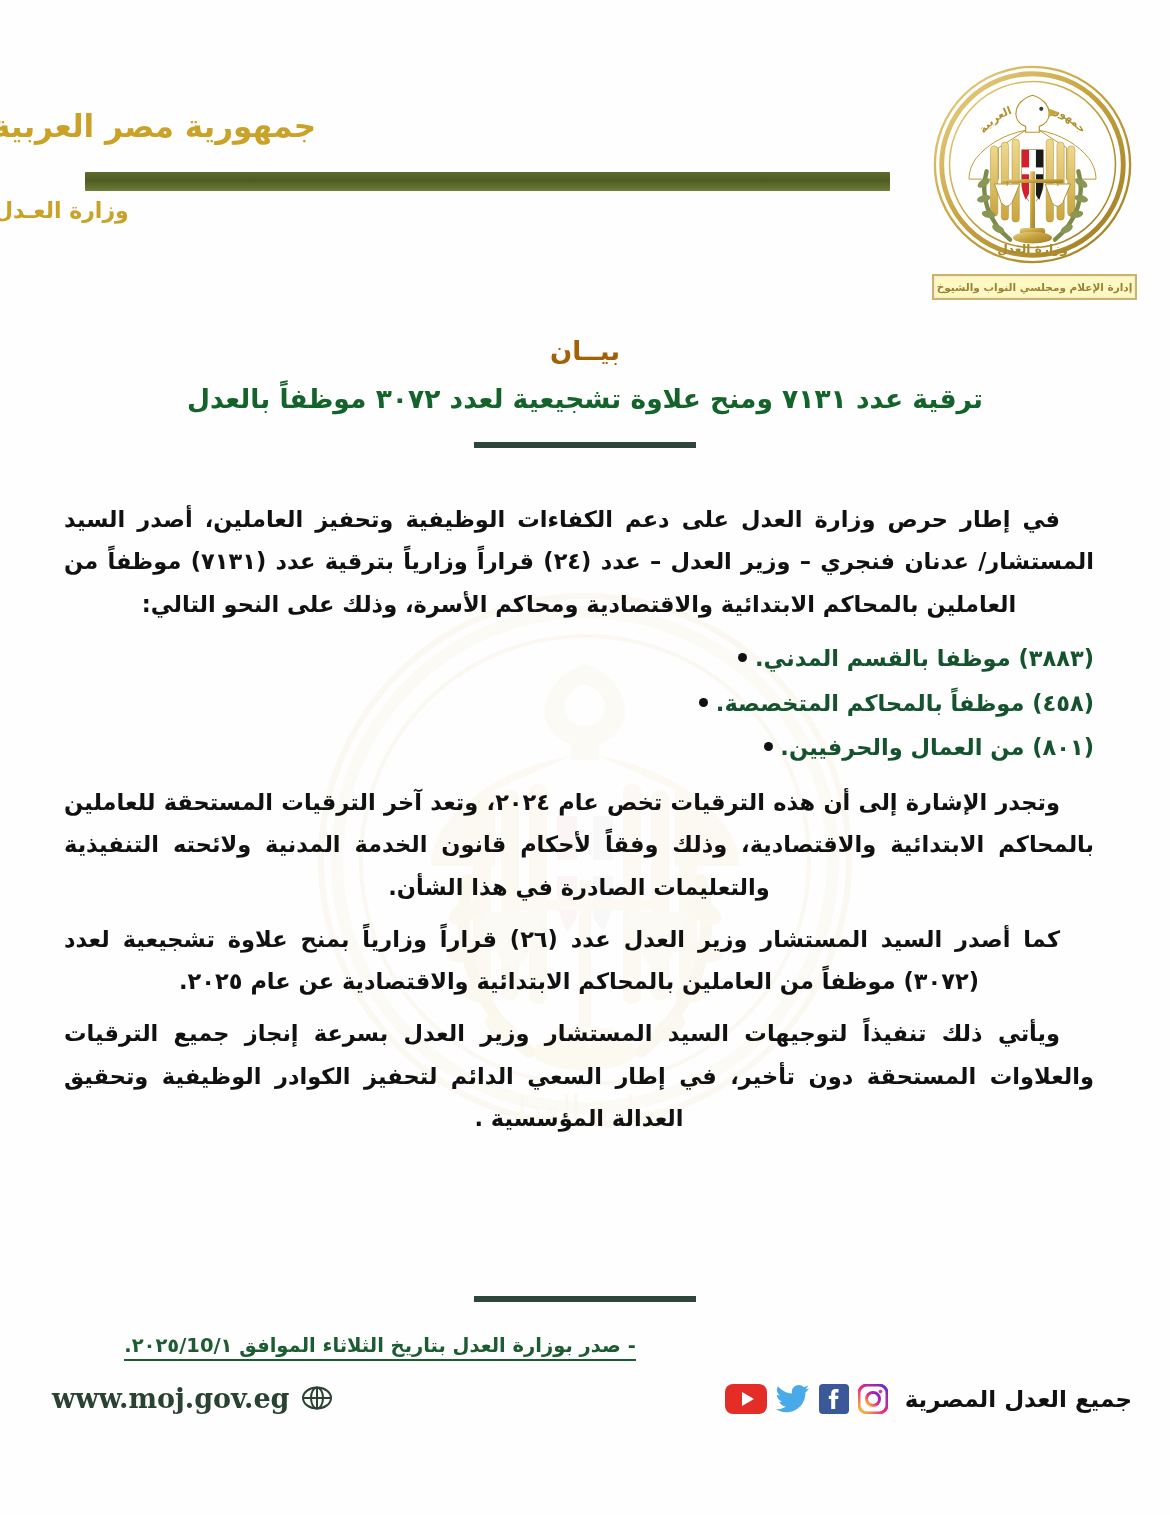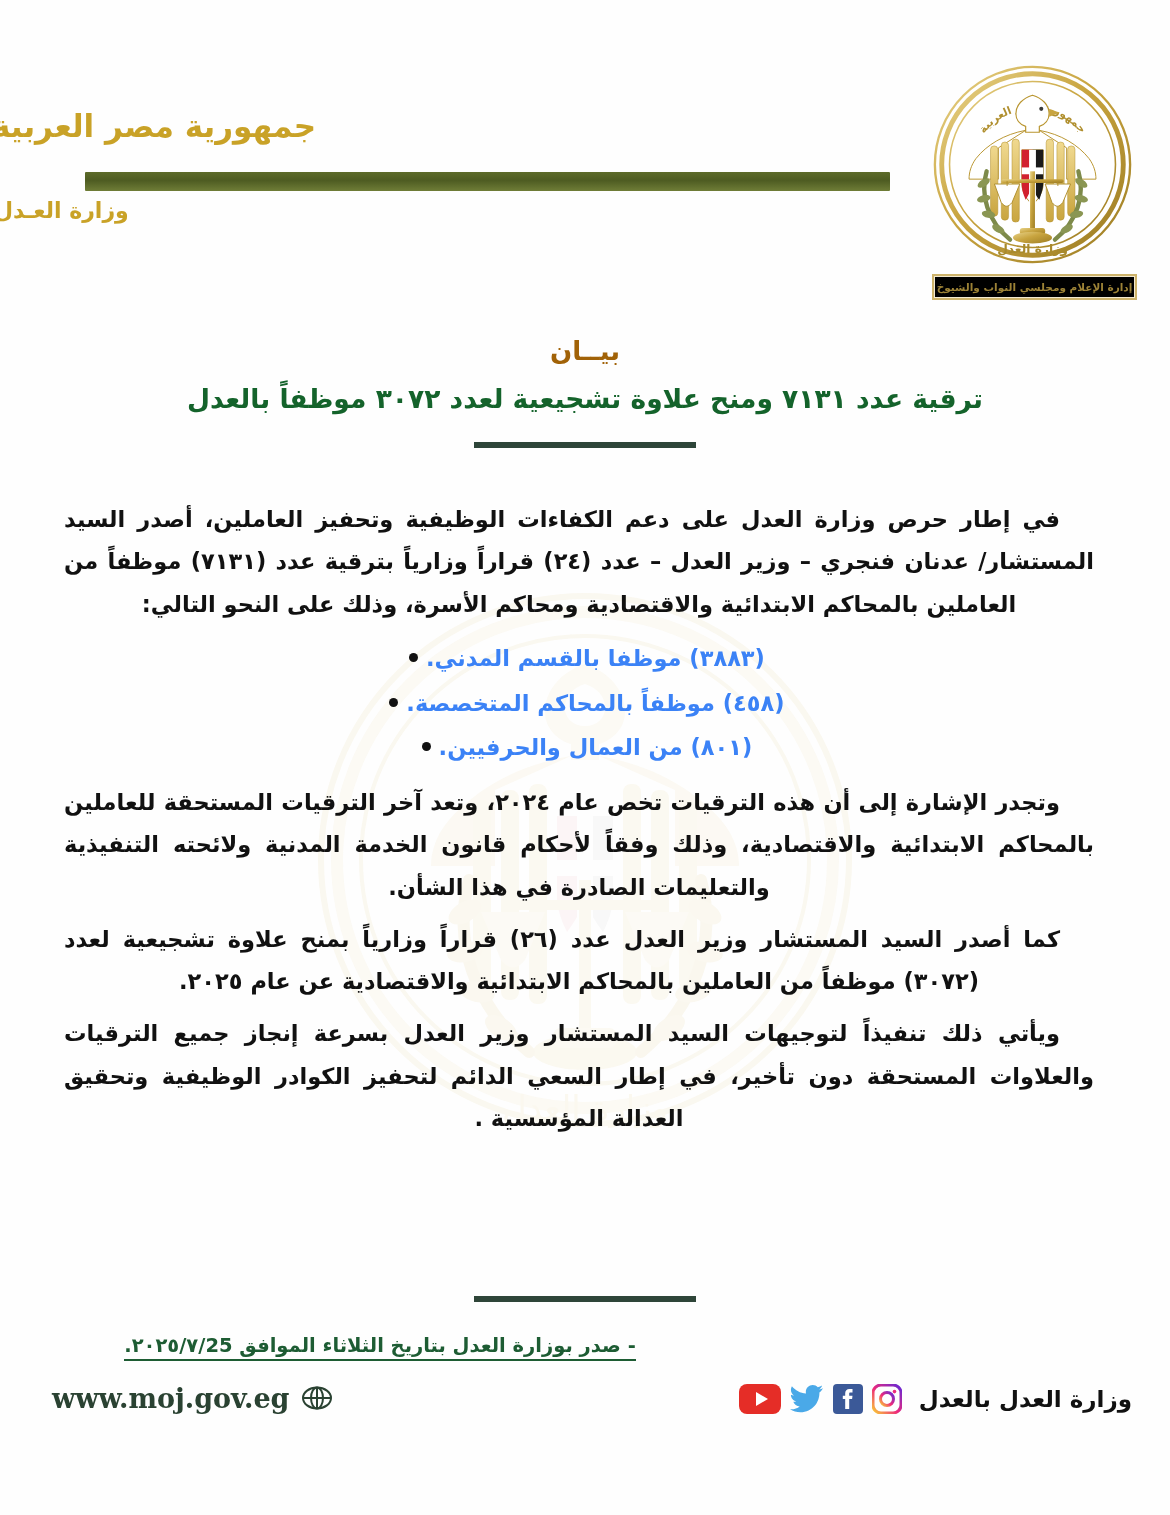--- a/index.html
+++ b/index.html
@@ -92,21 +92,21 @@
   }
   .emblem-wrap svg { display: block; }
 
   .emblem-banner {
     position: absolute;
     left: 932px;
     top: 274px;
     width: 205px;
     height: 26px;
     border: 2px solid #cdb36b;
-    background: #000000;
+    background: #fef9c3;
     box-sizing: border-box;
     display: flex;
     align-items: center;
     justify-content: center;
     box-shadow: inset 0 0 0 1px #f3e9cf;
   }
   .emblem-banner span {
     font-size: 10.5px;
     font-weight: bold;
     color: #9c8236;
@@ -175,22 +175,22 @@
     list-style: none;
     margin: 14px 0 14px 0;
     padding: 0;
     direction: rtl;
   }
   ul.bullets li {
     position: relative;
     font-size: 22.5px;
     font-weight: bold;
     line-height: 1.72;
-    color: #3b82f6;
-    text-align: center;
+    color: #14532d;
+    text-align: right;
     padding: 0;
     margin: 0 0 6px 0;
     direction: rtl;
   }
   ul.bullets li .li-text {
     display: inline-block;
     position: relative;
     padding-right: 0;
   }
   ul.bullets li .bullet-dot {
@@ -448,39 +448,39 @@
     <p class="para indent">وتجدر الإشارة إلى أن هذه الترقيات تخص عام ٢٠٢٤، وتعد آخر الترقيات المستحقة للعاملين بالمحاكم الابتدائية والاقتصادية، وذلك وفقاً لأحكام قانون الخدمة المدنية ولائحته التنفيذية والتعليمات الصادرة في هذا الشأن.</p>
     <p class="para indent">كما أصدر السيد المستشار وزير العدل عدد (٢٦) قراراً وزارياً بمنح علاوة تشجيعية لعدد (٣٠٧٢) موظفاً من العاملين بالمحاكم الابتدائية والاقتصادية عن عام ٢٠٢٥.</p>
     <p class="para indent">ويأتي ذلك تنفيذاً لتوجيهات السيد المستشار وزير العدل بسرعة إنجاز جميع الترقيات والعلاوات المستحقة دون تأخير، في إطار السعي الدائم لتحفيز الكوادر الوظيفية وتحقيق العدالة المؤسسية .</p>
   </div>
 
   <div style="position:absolute; top:1296px; left:0; width:1170px; z-index:3;">
     <div class="divider bottom"></div>
   </div>
 
   <div class="date-line">
-    <span>- صدر بوزارة العدل بتاريخ الثلاثاء الموافق ٢٠٢٥/٧/25.</span>
+    <span>- صدر بوزارة العدل بتاريخ الثلاثاء الموافق ٢٠٢٥/10/١.</span>
   </div>
 
   <div class="footer">
 
     <div class="footer-left">
       <span>
         <svg class="globe-icon" width="32" height="32" viewBox="0 0 32 32" aria-hidden="true">
           <ellipse cx="16" cy="16" rx="14" ry="10.5" fill="none" stroke="#2a4232" stroke-width="2"></ellipse>
           <line x1="2" y1="16" x2="30" y2="16" stroke="#2a4232" stroke-width="2"></line>
           <line x1="16" y1="5.5" x2="16" y2="26.5" stroke="#2a4232" stroke-width="2"></line>
           <ellipse cx="16" cy="16" rx="6" ry="10.5" fill="none" stroke="#2a4232" stroke-width="2"></ellipse>
         </svg>
       </span>
       <span class="site-url">www.moj.gov.eg</span>
     </div>
 
     <div class="footer-right">
-      <span class="ministry-handle">وزارة العدل بالعدل</span>
+      <span class="ministry-handle">جميع العدل المصرية</span>
       <span class="social-icons">
         <span>
           <svg width="42" height="30" viewBox="0 0 42 30" aria-hidden="true">
             <rect x="0" y="0" width="42" height="30" rx="8" fill="#e52d27"></rect>
             <path d="M17 8 L29 15 L17 22 Z" fill="#ffffff"></path>
           </svg>
         </span>
         <span>
           <svg width="34" height="30" viewBox="0 0 34 30" aria-hidden="true">
             <path d="M33 4.2 C31.8 4.8 30.5 5.2 29.1 5.4 C30.5 4.5 31.6 3.1 32.1 1.5 C30.8 2.3 29.3 2.9 27.8 3.2 C26.5 1.8 24.7 1 22.7 1 C18.9 1 15.8 4.1 15.8 7.9 C15.8 8.5 15.9 9 16 9.5 C10.3 9.2 5.3 6.5 1.9 2.3 C1.3 3.4 0.9 4.5 0.9 5.8 C0.9 8.2 2.1 10.3 4 11.5 C2.9 11.5 1.8 11.2 0.9 10.7 L0.9 10.8 C0.9 14.1 3.3 16.9 6.4 17.5 C5.8 17.7 5.2 17.8 4.6 17.8 C4.1 17.8 3.7 17.7 3.3 17.7 C4.2 20.4 6.7 22.4 9.7 22.4 C7.4 24.2 4.5 25.3 1.3 25.3 C0.8 25.3 0.3 25.2 -0.2 25.2 C2.9 27.1 6.5 28.3 10.4 28.3 C22.7 28.3 29.4 18.1 29.4 9.3 L29.4 8.4 C30.8 7.5 31.9 6 33 4.2 Z" fill="#4aa9e8"></path>

